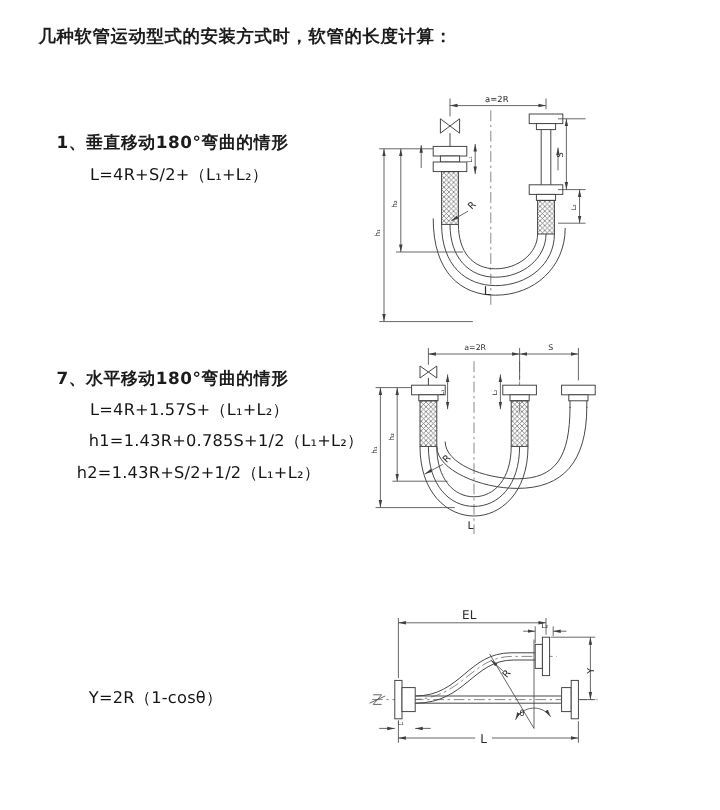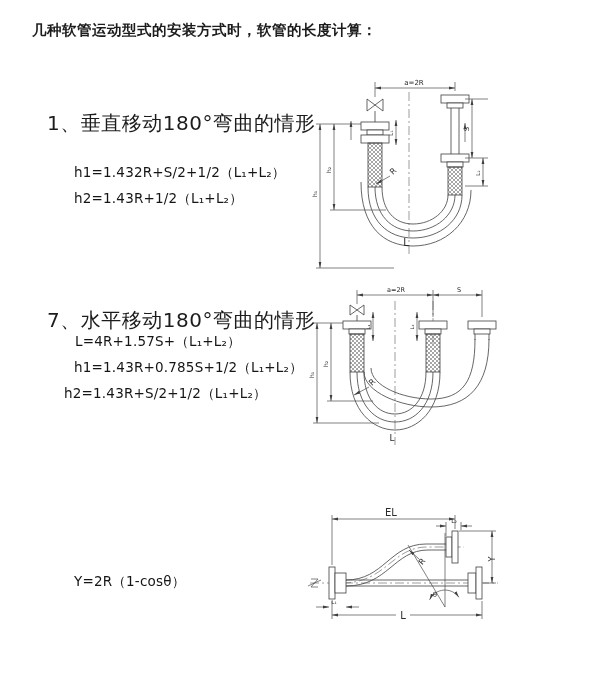--- a/index.html
+++ b/index.html
@@ -1,19 +1,19 @@
 <!DOCTYPE html>
 <html><head>
 <meta charset="utf-8">
 <style>
   html,body{margin:0;padding:0;background:#fff;}
   .page{position:relative;width:556px;height:675px;background:#ffffff;overflow:hidden;
         font-family:"DejaVu Sans","Liberation Sans",sans-serif;color:#1c1c1c;}
   .title{position:absolute;left:32px;top:21px;font-size:14.5px;font-weight:700;letter-spacing:0.5px;}
-  .sec-heading{position:absolute;font-size:20px;font-weight:400;letter-spacing:0.5px;}
+  .sec-heading{position:absolute;font-size:14px;font-weight:700;letter-spacing:0.5px;}
   .formula{position:absolute;font-size:13.5px;font-weight:400;letter-spacing:0.2px;color:#151515;}
   svg.diagram{position:absolute;}
   svg text{font-family:"DejaVu Sans","Liberation Sans",sans-serif;fill:#2a2a2a;}
   .shape{stroke:#3f3f3f;stroke-width:0.8;fill:none;}
   .whitefill{stroke:#3f3f3f;stroke-width:0.8;fill:#ffffff;}
   .hatchfill{stroke:#3f3f3f;stroke-width:0.8;fill:url(#hatch);}
   .dim{stroke:#4a4a4a;stroke-width:0.7;fill:none;}
   .cl{stroke:#5a5a5a;stroke-width:0.6;fill:none;stroke-dasharray:9 3 2 3;}
 </style>
 </head>
@@ -28,22 +28,21 @@
       </marker>
       <pattern id="hatch" width="4" height="4" patternUnits="userSpaceOnUse">
         <path d="M0 0 L4 4 M4 0 L0 4" stroke="#6a6a6a" stroke-width="0.6"></path>
       </pattern>
     </defs>
   </svg>
 
   <div class="title">几种软管运动型式的安装方式时，软管的长度计算：</div>
 
   <div class="sec-heading" style="left:47px;top:110px">1、垂直移动180°弯曲的情形</div>
-  <div class="formula" style="left:74px;top:164px">h1=1.432R+S/2+1/2（L₁+L₂）</div>
-  <div class="formula" style="left:74px;top:190px">h2=1.43R+1/2（L₁+L₂）</div>
+  <div class="formula" style="left:75px;top:137px">L=4R+S/2+（L₁+L₂）</div>
 
   <svg class="diagram" style="left:306px;top:72px" width="288" height="200" viewBox="0 0 288 200">
 
     <line class="cl" x1="103" y1="20" x2="103" y2="184"></line>
 
     <g>
       <line class="dim" x1="69" y1="10" x2="69" y2="25"></line>
       <line class="dim" x1="149" y1="10" x2="149" y2="19"></line>
       <line class="dim" x1="69" y1="16" x2="149" y2="16" marker-start="url(#arr)" marker-end="url(#arr)"></line>
       <text x="108" y="13" font-size="7" text-anchor="middle">a=2R</text>

